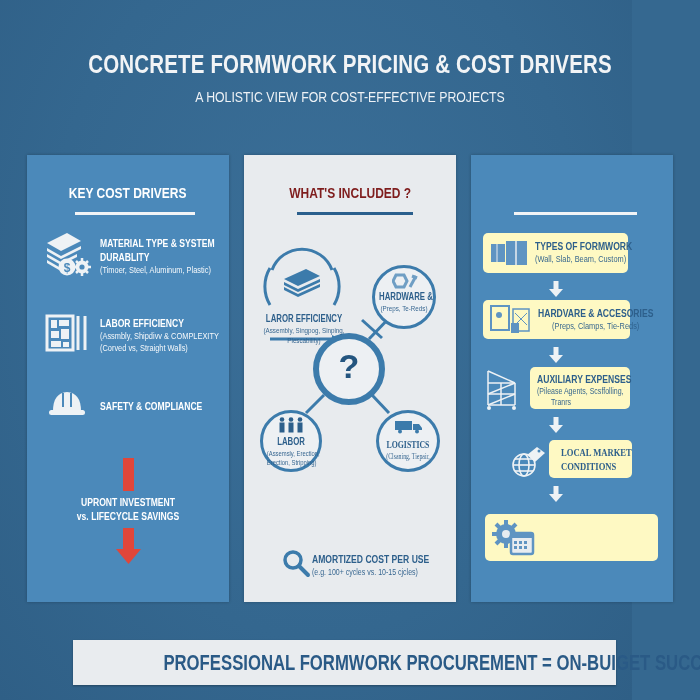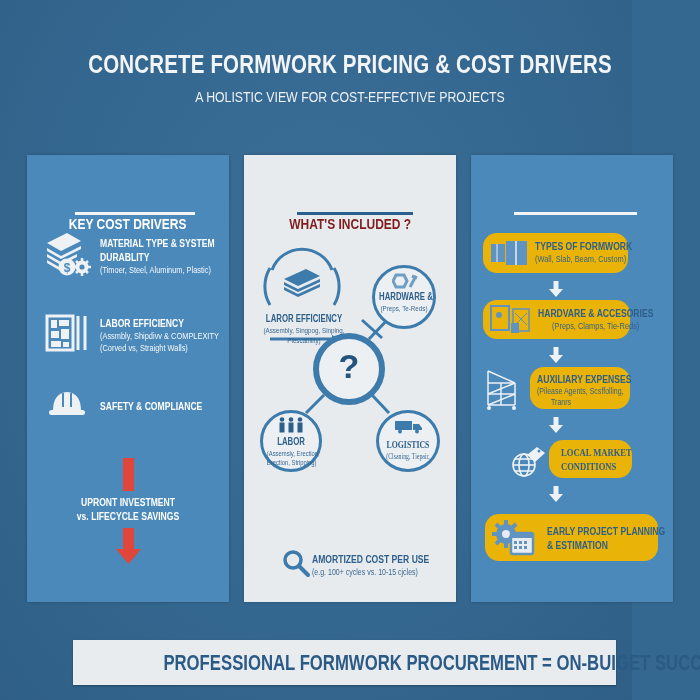--- a/index.html
+++ b/index.html
@@ -4,32 +4,32 @@
 <style>
   html,body{margin:0;padding:0;}
   body{width:700px;height:700px;overflow:hidden;background:#356890;font-family:"Liberation Sans",sans-serif;position:relative;color:#fff;}
   #root{position:absolute;left:0;top:0;width:632px;height:700px;background:radial-gradient(ellipse at 50% 40%,#3b6f98 0%,#34678f 60%,#2f5f86 100%);}
   .title{position:absolute;left:0;width:700px;text-align:center;top:50px;font-size:25px;font-weight:bold;letter-spacing:0.2px;color:#f2f4f6;transform:scaleX(0.82);transform-origin:center;}
   .subtitle{position:absolute;left:0;width:700px;text-align:center;top:88px;font-size:15px;color:#eef2f6;transform:scaleX(0.82);transform-origin:center;}
   .panel{position:absolute;top:155px;height:447px;box-sizing:border-box;}
   .panel.left{left:27px;width:202px;background:#4b89ba;box-shadow:0 0 3px rgba(0,0,0,.25);}
   .panel.center{left:244px;width:212px;background:#e8ebee;box-shadow:0 0 3px rgba(0,0,0,.25);}
   .panel.right{left:471px;width:202px;background:#4b89ba;box-shadow:0 0 3px rgba(0,0,0,.25);}
-  .ph{position:absolute;left:0;width:100%;text-align:center;top:29px;font-size:15px;font-weight:bold;margin-top:31px;}
+  .ph{position:absolute;left:0;width:100%;text-align:center;top:29px;font-size:15px;font-weight:bold;}
   .ph span{display:inline-block;transform:scaleX(0.8);}
   .underline{position:absolute;height:3px;top:57px;}
   .left .ph,.right .ph{color:#fff;}
   .center .ph{color:#7f1d1d;}
   .left .underline,.right .underline{background:#f2f4f6;}
   .center .underline{background:#2a5f8d;}
   .item{position:absolute;}
   .lbl{font-size:11px;font-weight:bold;white-space:nowrap;transform:scaleX(0.78);transform-origin:left top;line-height:14px;}
   .sub{font-size:9.5px;white-space:nowrap;transform:scaleX(0.78);transform-origin:left top;line-height:12px;opacity:.95;}
   .ic{position:absolute;}
-  .box{position:absolute;background:#eab308;border-radius:14px;color:#2d5f8b;}
+  .box{position:absolute;background:#fef9c3;border-radius:5px;color:#2d5f8b;}
   .box .lbl,.box .sub{color:#2d5f8b;}
   .darr{position:absolute;}
   .circ{position:absolute;border-radius:50%;border:3px solid #3c7bab;background:#edf0f3;box-sizing:border-box;}
   .ctext{position:absolute;text-align:center;color:#2d5f8b;}
   .footer-box{position:absolute;left:73px;top:640px;width:543px;height:45px;background:#e9ecef;box-shadow:0 1px 2px rgba(0,0,0,.3);}
   .footer-text{position:absolute;left:0;top:10px;width:100%;text-align:center;font-size:22px;font-weight:bold;color:#2a5a86;white-space:nowrap;}
   .footer-text span{display:inline-block;transform:scaleX(0.76);}
 </style>
 </head>
 <body>
@@ -332,24 +332,20 @@
           <g fill="#5f94c2">
             <rect x="23" y="22" width="3" height="3"></rect>
               <rect x="28" y="22" width="3" height="3"></rect>
               <rect x="33" y="22" width="3" height="3"></rect>
             <rect x="23" y="27" width="3" height="3"></rect>
               <rect x="28" y="27" width="3" height="3"></rect>
               <rect x="33" y="27" width="3" height="3"></rect>
           </g>
         </svg>
       </div>
-      <div class="item" style="left:62px;top:10px;">
-        <div class="lbl">EARLY PROJECT PLANNING</div>
-        <div class="lbl">&amp; ESTIMATION</div>
-      </div>
     </div>
   </div>
 
   <div class="footer-box">
     <div class="footer-text"><span>PROFESSIONAL FORMWORK PROCUREMENT = ON-BUIGET SUCCESS</span></div>
   </div>
 
 </div>
 
 </body></html>

